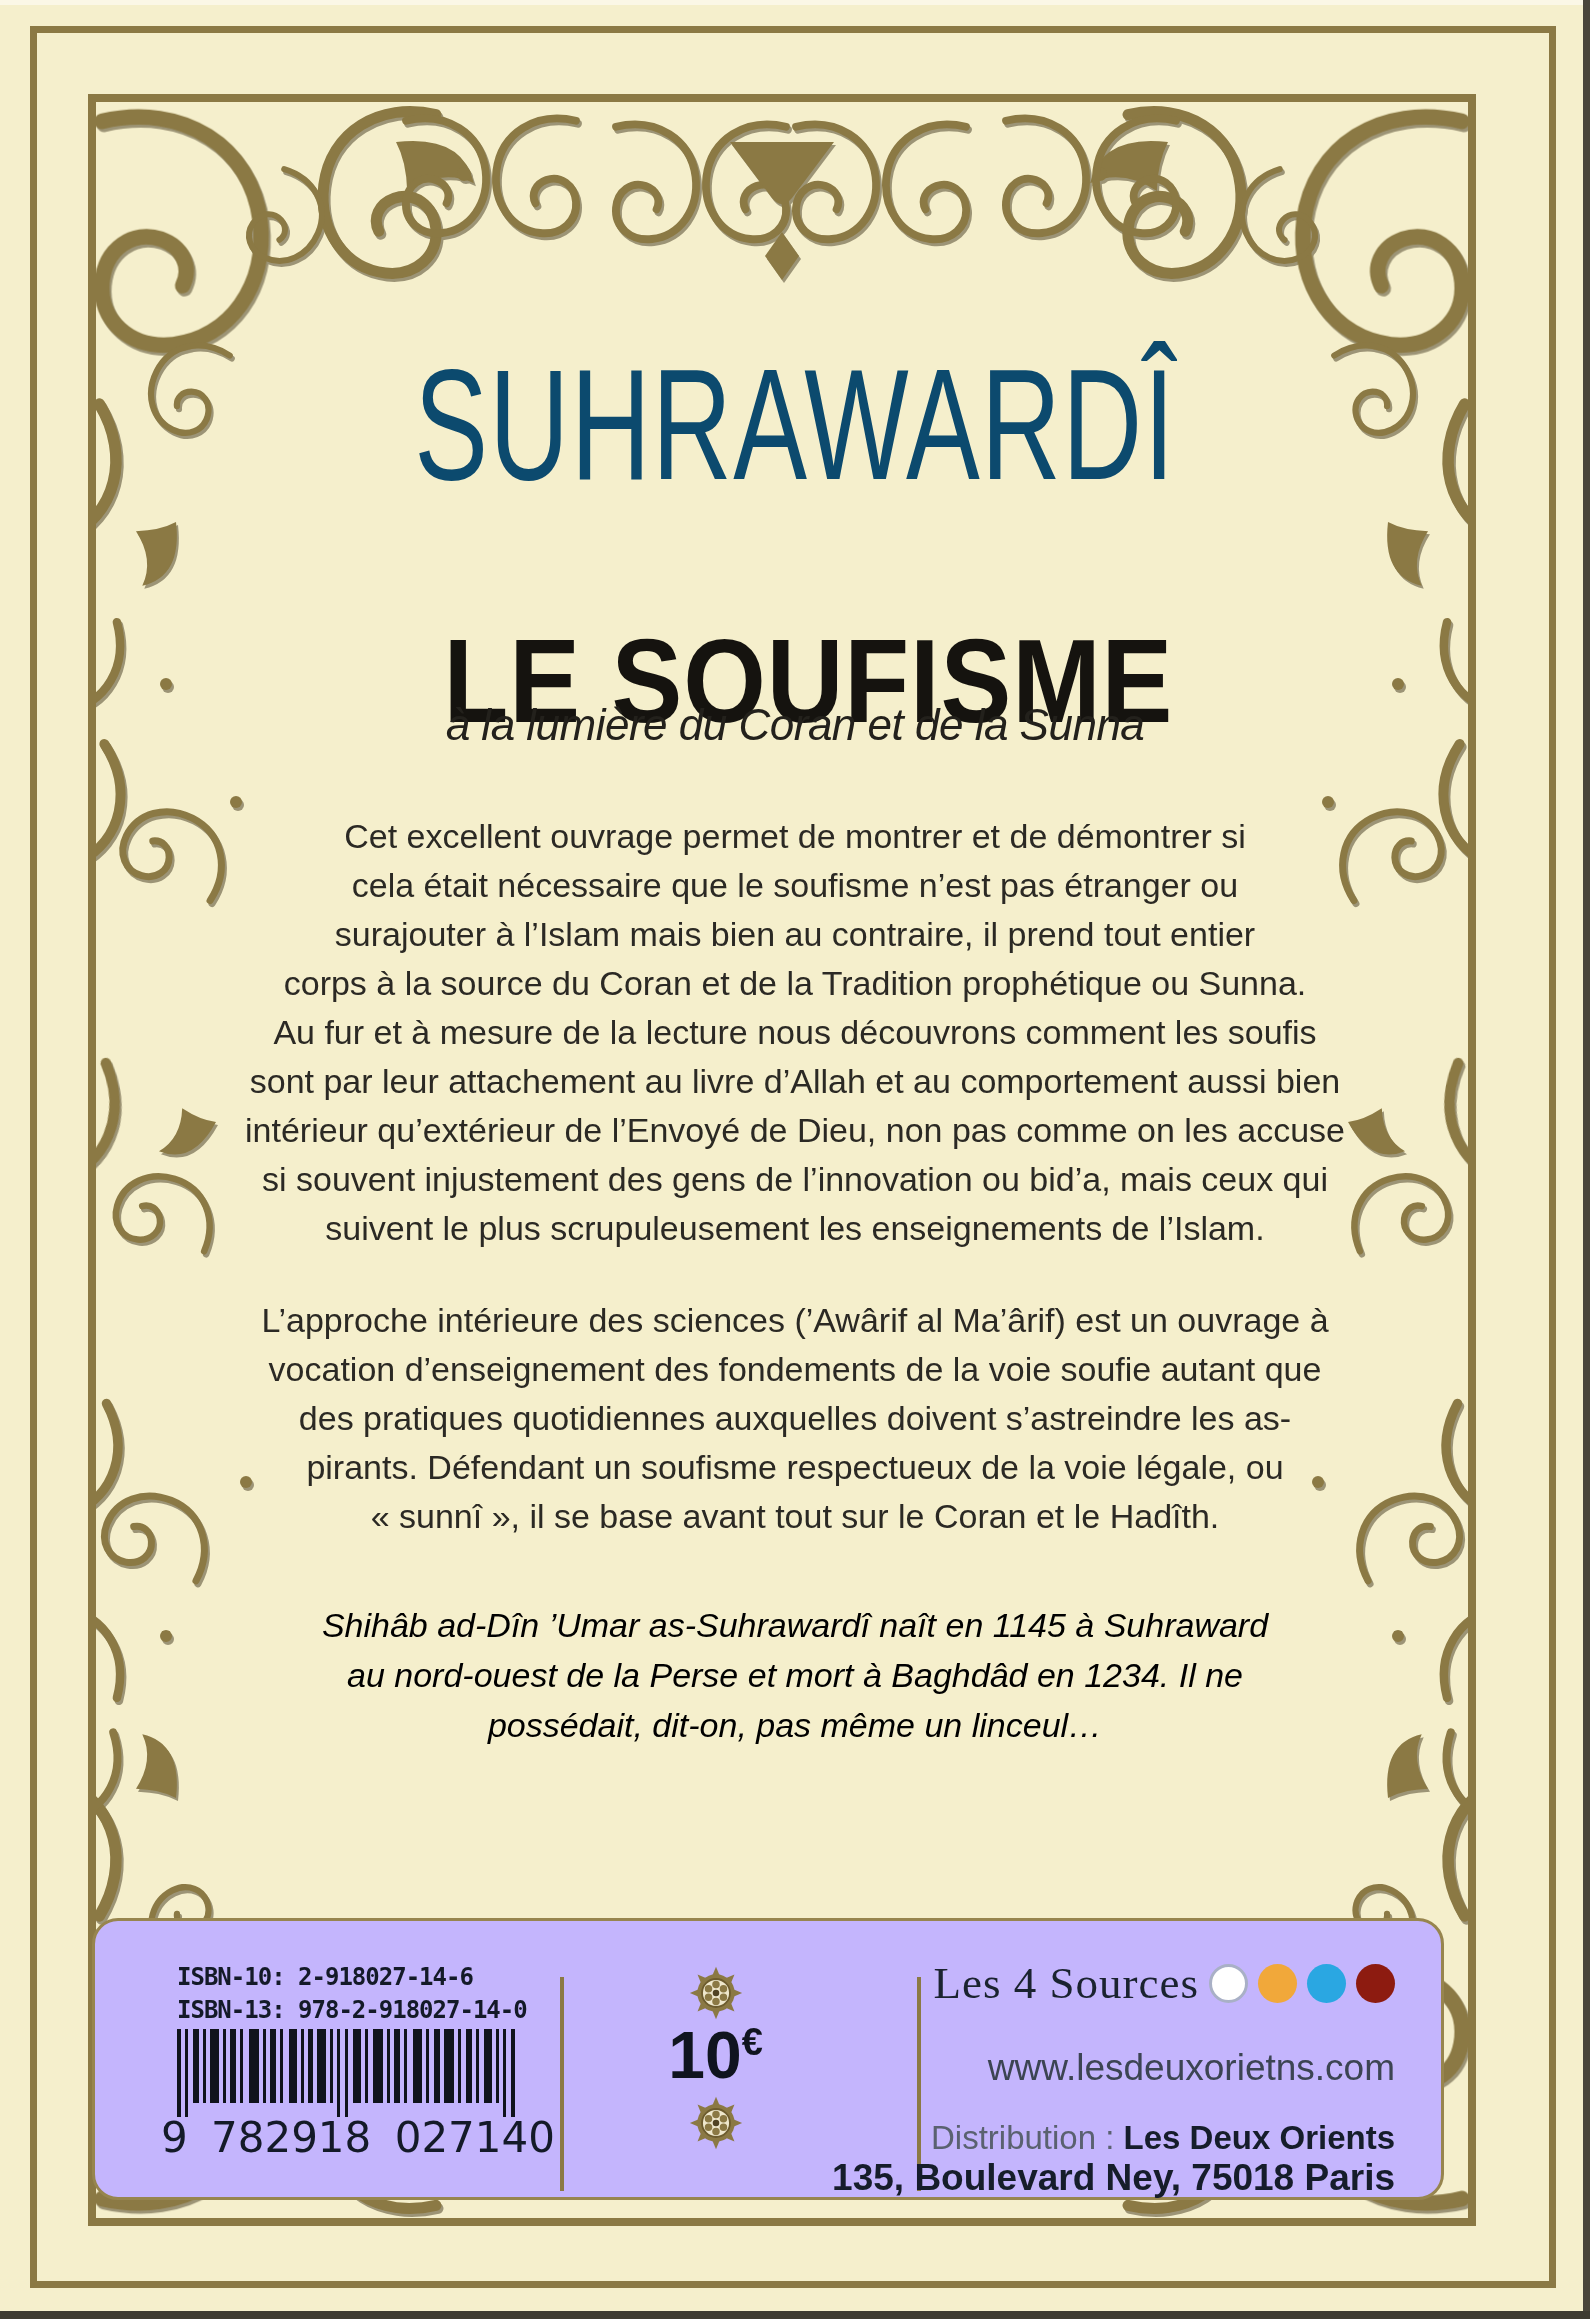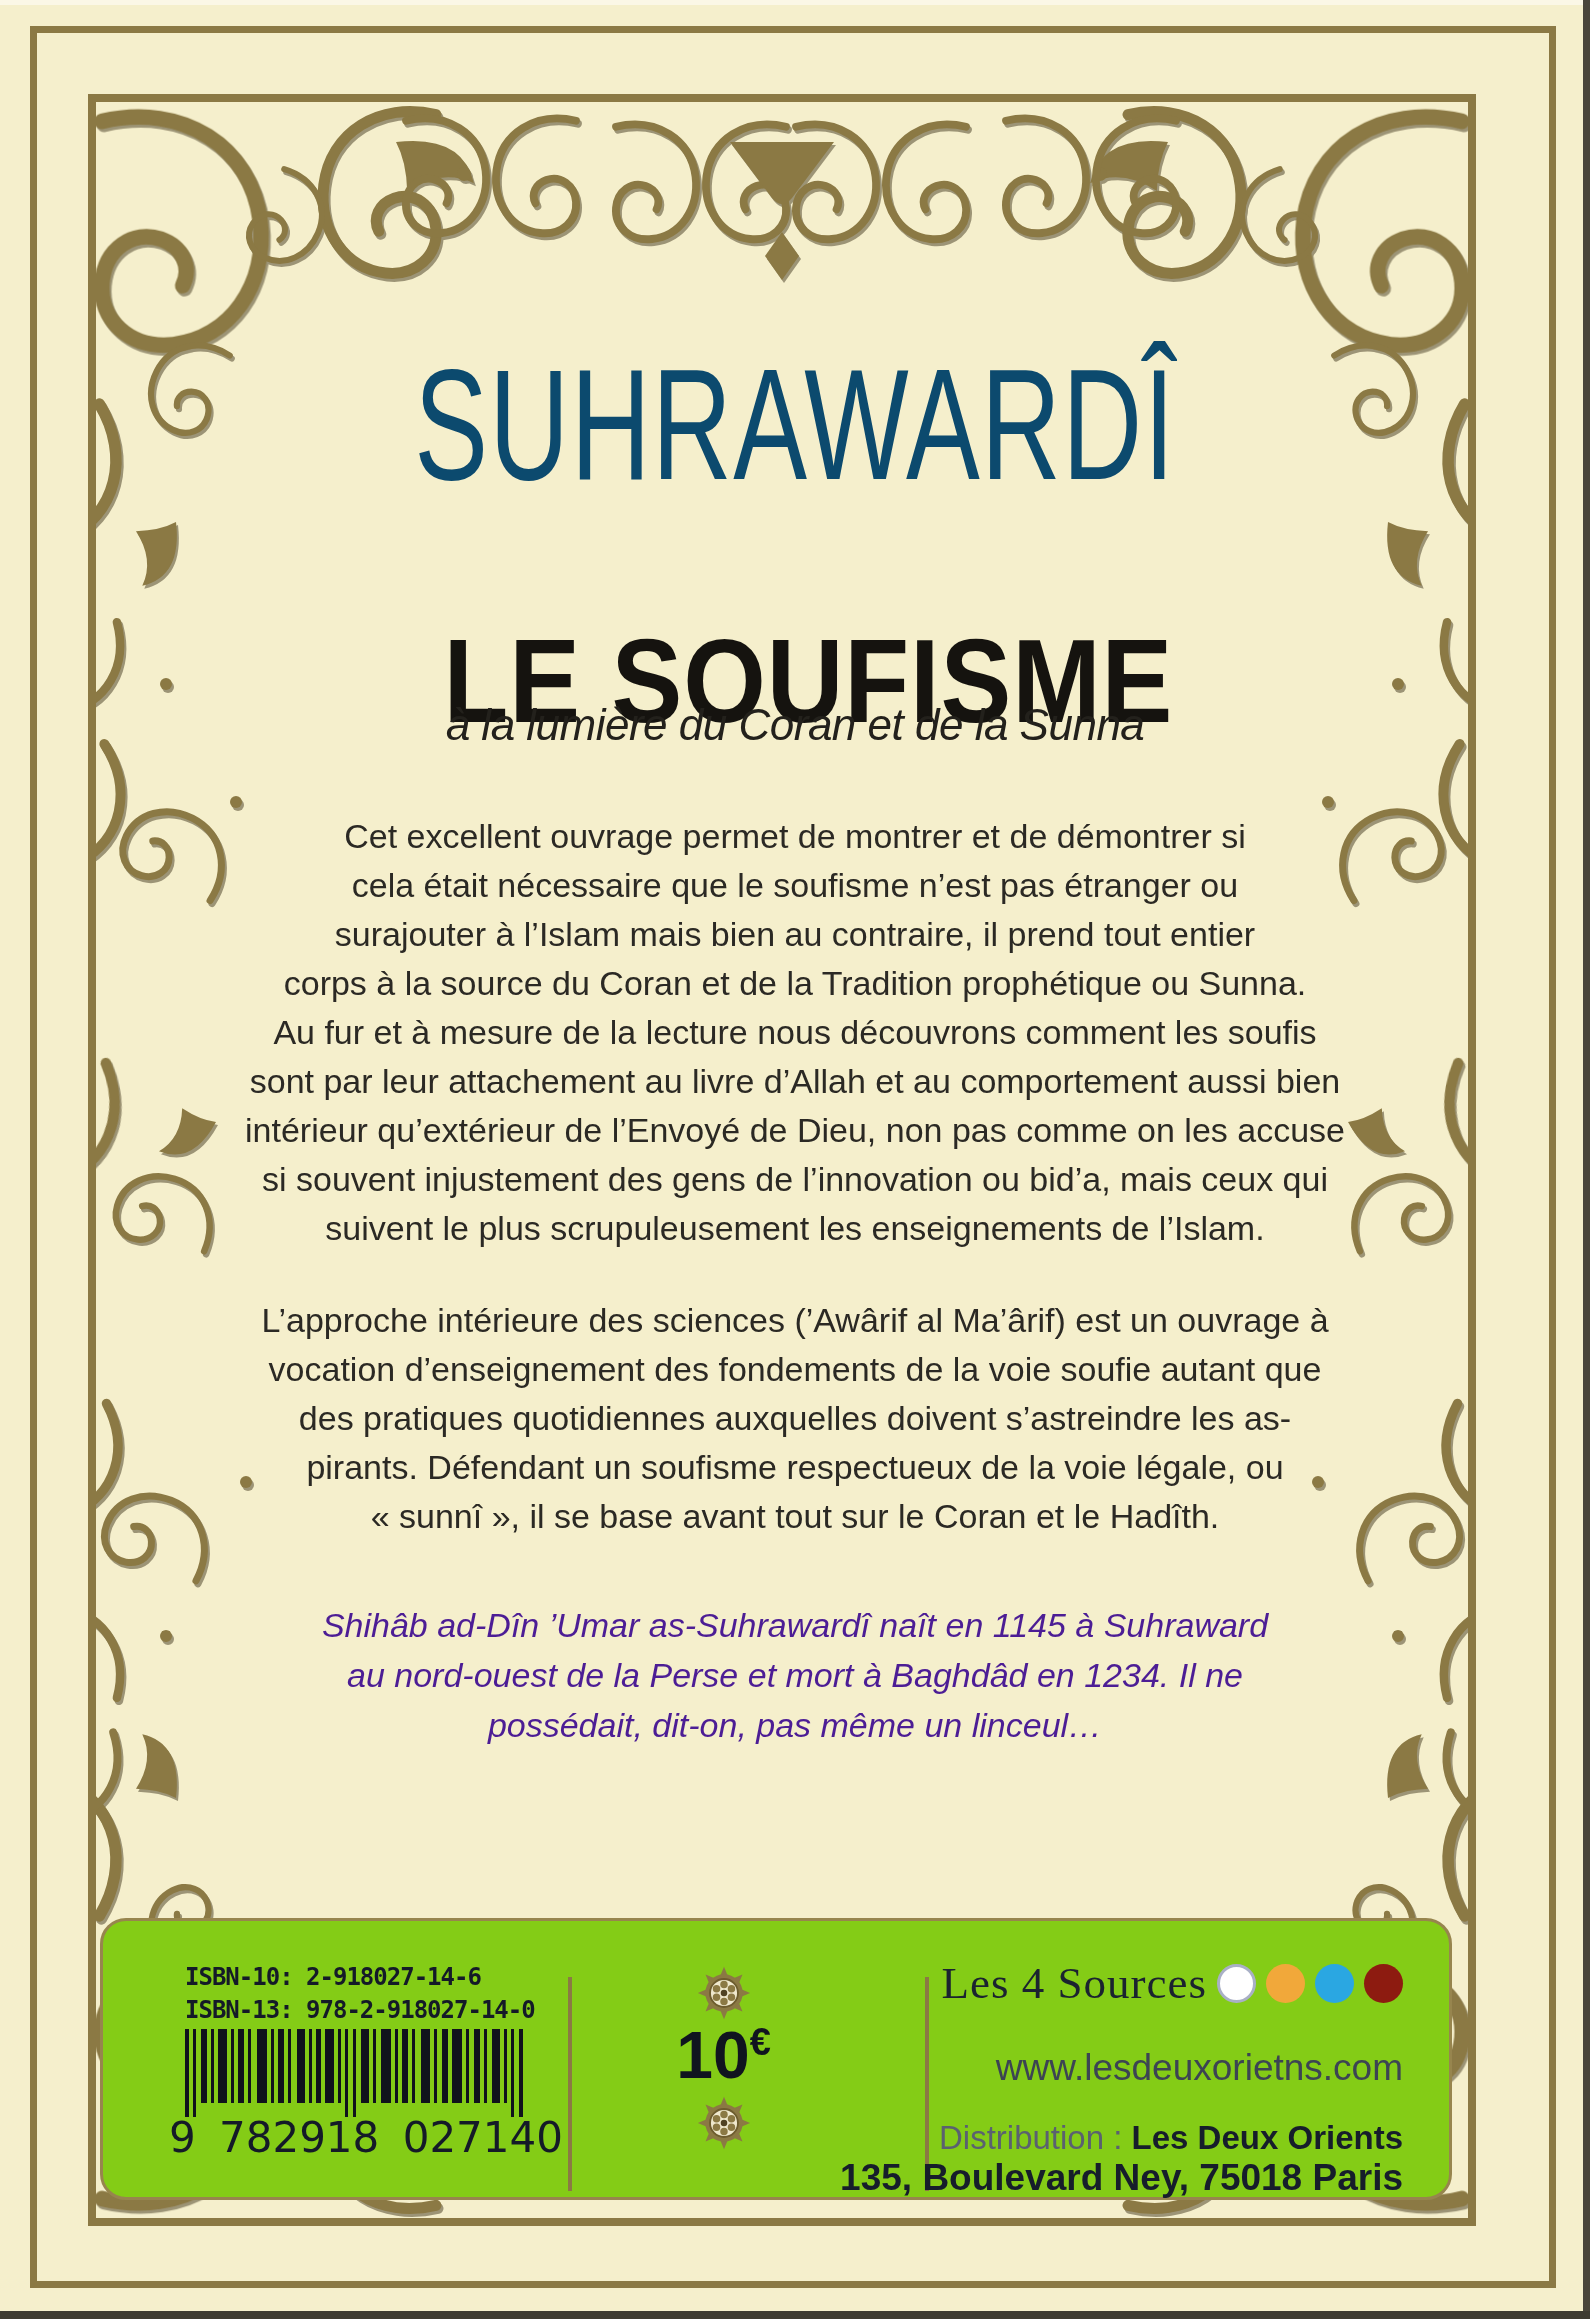--- a/index.html
+++ b/index.html
@@ -36,27 +36,27 @@
   .title .squeeze{display:inline-block;transform:scaleX(.90);transform-origin:center;letter-spacing:1px;}
   .subtitle{
     top:700px;font-size:44px;color:#23211c;letter-spacing:-0.5px;font-style:italic;
   }
   .para{
     white-space:pre-line;font-size:34px;line-height:49px;color:#2b2924;margin:0;
   }
   .p1{top:812px;}
   .p2{top:1296px;}
   .bio{
-    top:1600px;white-space:pre-line;font-style:italic;font-size:34px;line-height:50px;color:#4c1d95;
+    top:1600px;white-space:pre-line;font-style:italic;font-size:34px;line-height:50px;color:#000000;
   }
 
   
   .label-box{
-    position:absolute;left:100px;top:1918px;width:1346px;height:276px;
-    background:#84cc16;border:3px solid #97854e;border-radius:26px;z-index:3;
+    position:absolute;left:92px;top:1918px;width:1346px;height:276px;
+    background:#c4b5fd;border:3px solid #97854e;border-radius:26px;z-index:3;
   }
   .divider{position:absolute;top:56px;height:214px;width:4px;background:#8b7944;}
   .d1{left:465px;}
   .d2{left:822px;}
 
   .isbn-block{position:absolute;left:82px;top:40px;}
   .isbn-line{
     font-family:"DejaVu Sans Mono",monospace;font-weight:bold;font-size:24px;
     line-height:33px;letter-spacing:-1px;color:#141a28;white-space:pre;
   }

